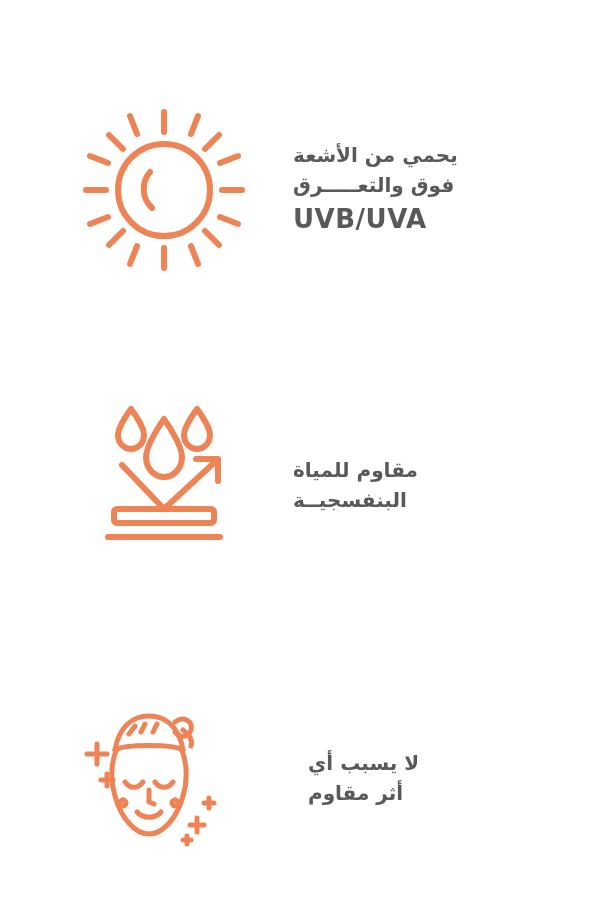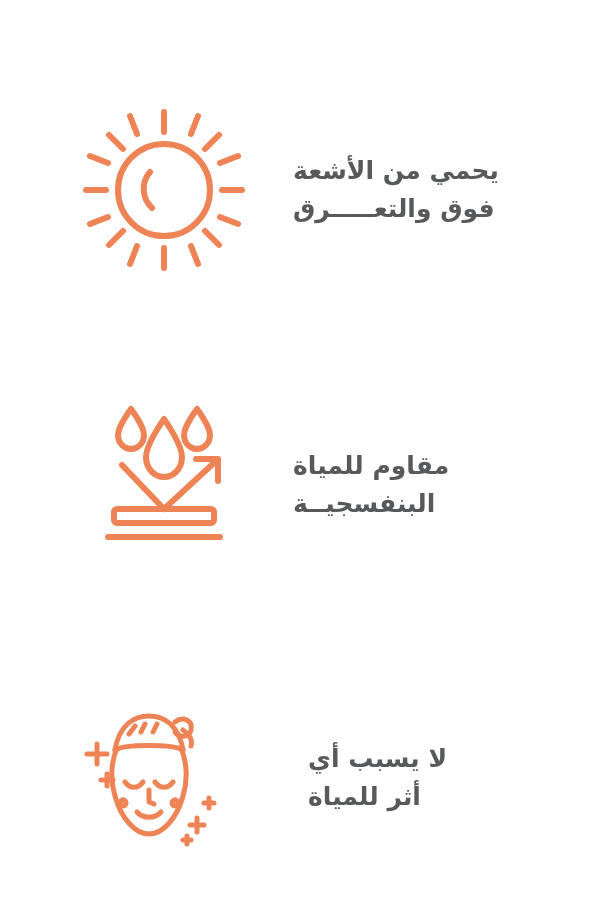--- a/index.html
+++ b/index.html
@@ -35,21 +35,21 @@
   }
   .feature-text {
     width: 260px;
     text-align: left;
     padding-left: 12px;
     box-sizing: border-box;
     direction: rtl;
   }
   .feature-text .line {
     color: #58595b;
-    font-size: 25px;
+    font-size: 20px;
     font-weight: bold;
     line-height: 1.52;
     letter-spacing: 0px;
     white-space: nowrap;
     text-align: left;
   }
   .feature-text .line.latin {
     direction: ltr;
     font-size: 26px;
     letter-spacing: 0.5px;
@@ -72,20 +72,21 @@
 </style>
 </head>
 <body>
 
 <div class="page">
 
   <div class="feature-row row-sun">
     <div class="feature-text">
       <div class="line">يحمي من الأشعة</div>
       <div class="line">فوق والتعـــــرق</div>
+      <div class="line latin">UVB/UVA</div>
     </div>
     <div class="feature-icon">
       <svg width="200" height="200" viewBox="0 0 200 200" fill="none" xmlns="http://www.w3.org/2000/svg">
         <g stroke="#ee8455" stroke-width="6" stroke-linecap="round">
           <circle cx="100" cy="100" r="46" fill="none"></circle>
           <path d="M88 118 A26 26 0 0 1 86 82" fill="none"></path>
           <line x1="100" y1="22" x2="100" y2="42"></line>
           <line x1="100" y1="158" x2="100" y2="178"></line>
           <line x1="22" y1="100" x2="42" y2="100"></line>
           <line x1="158" y1="100" x2="178" y2="100"></line>
@@ -129,21 +130,21 @@
           <rect x="50" y="124" width="100" height="14" rx="3"></rect>
           <line x1="44" y1="152" x2="156" y2="152"></line>
         </g>
       </svg>
     </div>
   </div>
 
   <div class="feature-row row-oil">
     <div class="feature-text">
       <div class="line">لا يسبب أي</div>
-      <div class="line">أثر للمياة</div>
+      <div class="line">أثر مقاوم</div>
     </div>
     <div class="feature-icon">
       <svg width="200" height="200" viewBox="0 0 200 200" fill="none" xmlns="http://www.w3.org/2000/svg">
         <g stroke="#ee8455" stroke-width="5" stroke-linecap="round" stroke-linejoin="round" fill="none">
 
           <path d="M68 70 C62 84 61 102 66 118 C72 140 86 156 100 156 C114 156 128 140 134 118 C139 102 138 84 132 70"></path>
 
           <path d="M66 72 C70 48 84 38 100 38 C116 38 130 48 134 72"></path>
           <path d="M66 72 C76 66 124 66 134 72"></path>
 

